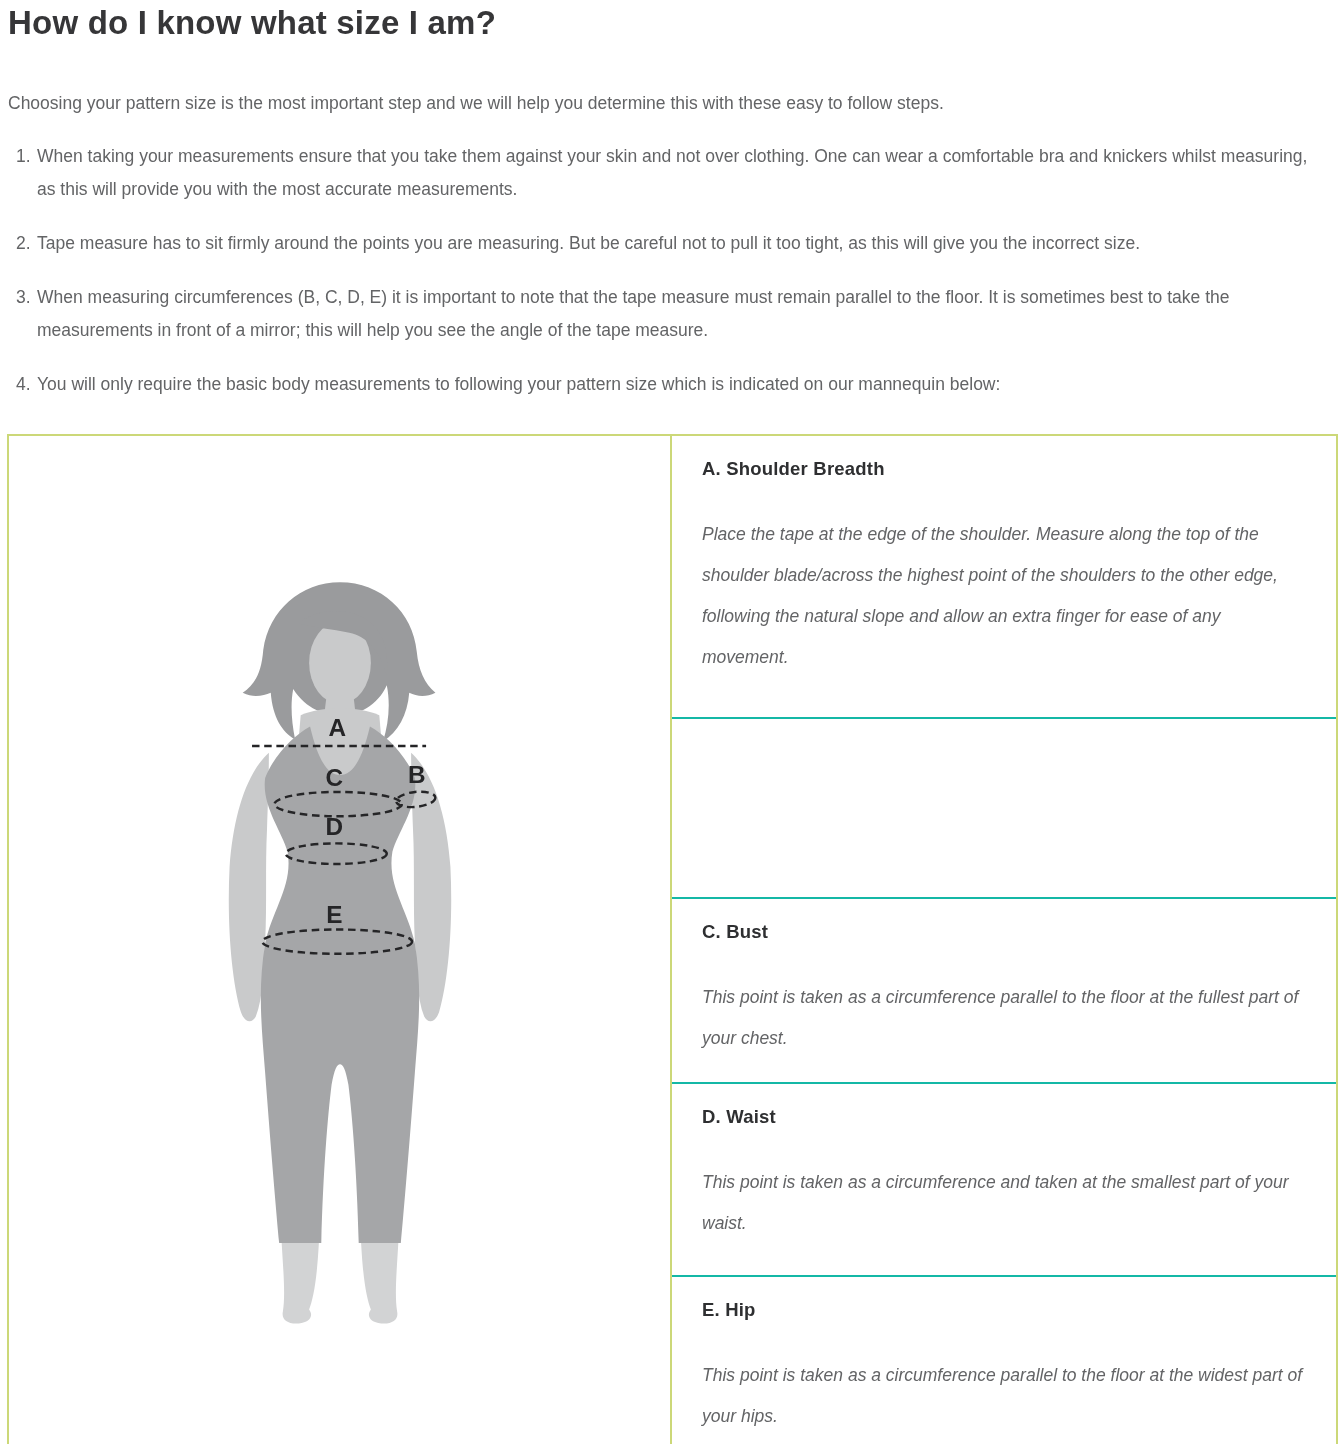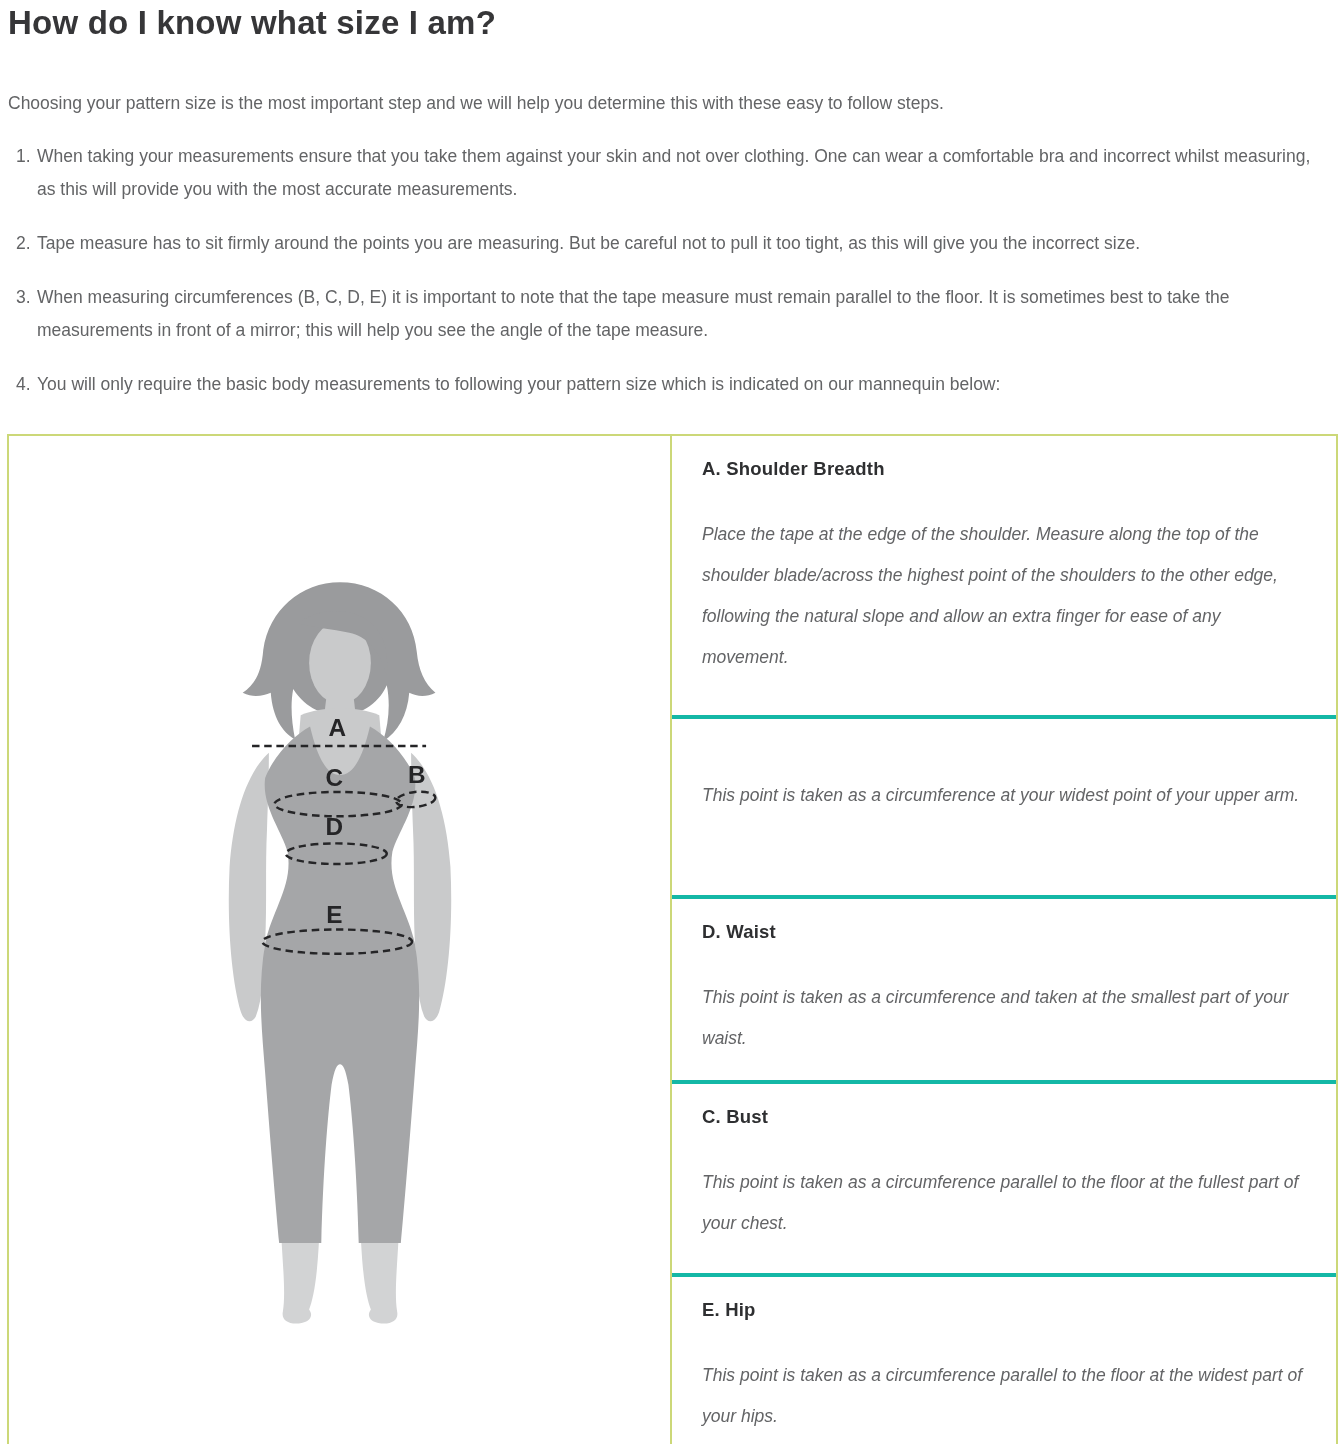--- a/index.html
+++ b/index.html
@@ -25,42 +25,42 @@
     width:1331px; height:1034px;
     border:2px solid #ccd878;
     display:grid; grid-template-columns:663px 1fr;
     background:#fff;
   }
   .figure-cell {
     border-right:2px solid #ccd878;
     display:flex; align-items:center; justify-content:center;
   }
   .rows { display:grid; grid-template-rows:283px 180px 185px 193px 1fr; }
-  .mrow { border-bottom:4px solid #14b8a6; padding:22px 30px 0 30px; overflow:hidden; }
+  .mrow { border-bottom:2px solid #14b8a6; padding:22px 30px 0 30px; overflow:hidden; }
   .mrow:last-child { border-bottom:none; }
   .mrow h3 { font-size:18.5px; font-weight:bold; color:#2e2f31; letter-spacing:0.2px; }
   .mrow p  { margin-top:34px; font-size:17.5px; line-height:41px; color:#636466;font-style:italic; }
   svg text.marker {
     font-family:"Liberation Sans", sans-serif; font-weight:bold;
     font-size:26px; fill:#252527;
   }
 </style>
 </head>
 <body>
 
 <div class="page">
 
   <h1 class="title">How do I know what size I am?</h1>
 
   <p class="intro">Choosing your pattern size is the most important step and we will help you determine this with these easy to follow steps.</p>
 
   <div class="steps">
     <div class="step">
       <span class="step-num">1.</span>
-      <div class="step-text">When taking your measurements ensure that you take them against your skin and not over clothing. One can wear a comfortable bra and incorrect whilst measuring, as this will provide you with the most accurate measurements.</div>
+      <div class="step-text">When taking your measurements ensure that you take them against your skin and not over clothing. One can wear a comfortable bra and knickers whilst measuring, as this will provide you with the most accurate measurements.</div>
     </div>
     <div class="step">
       <span class="step-num">2.</span>
       <div class="step-text">Tape measure has to sit firmly around the points you are measuring. But be careful not to pull it too tight, as this will give you the incorrect size.</div>
     </div>
     <div class="step">
       <span class="step-num">3.</span>
       <div class="step-text">When measuring circumferences (B, C, D, E) it is important to note that the tape measure must remain parallel to the floor. It is sometimes best to take the measurements in front of a mirror; this will help you see the angle of the tape measure.</div>
     </div>
     <div class="step">
@@ -127,29 +127,28 @@
         <text class="marker" x="134" y="370" text-anchor="middle">E</text>
       </svg>
     </div>
 
     <div class="rows">
       <div class="mrow">
         <h3>A. Shoulder Breadth</h3>
         <p>Place the tape at the edge of the shoulder. Measure along the top of the shoulder blade/across the highest point of the shoulders to the other edge, following the natural slope and allow an extra finger for ease of any movement.</p>
       </div>
       <div class="mrow">
-        <p>This point is taken as a circumference at your widest point of your upper arm.</p>
+      </div>
+      <div class="mrow">
+        <h3>C. Bust</h3>
+        <p>This point is taken as a circumference parallel to the floor at the fullest part of your chest.</p>
       </div>
       <div class="mrow">
         <h3>D. Waist</h3>
         <p>This point is taken as a circumference and taken at the smallest part of your waist.</p>
-      </div>
-      <div class="mrow">
-        <h3>C. Bust</h3>
-        <p>This point is taken as a circumference parallel to the floor at the fullest part of your chest.</p>
       </div>
       <div class="mrow">
         <h3>E. Hip</h3>
         <p>This point is taken as a circumference parallel to the floor at the widest part of your hips.</p>
       </div>
     </div>
 
   </div>
 </div>
 

